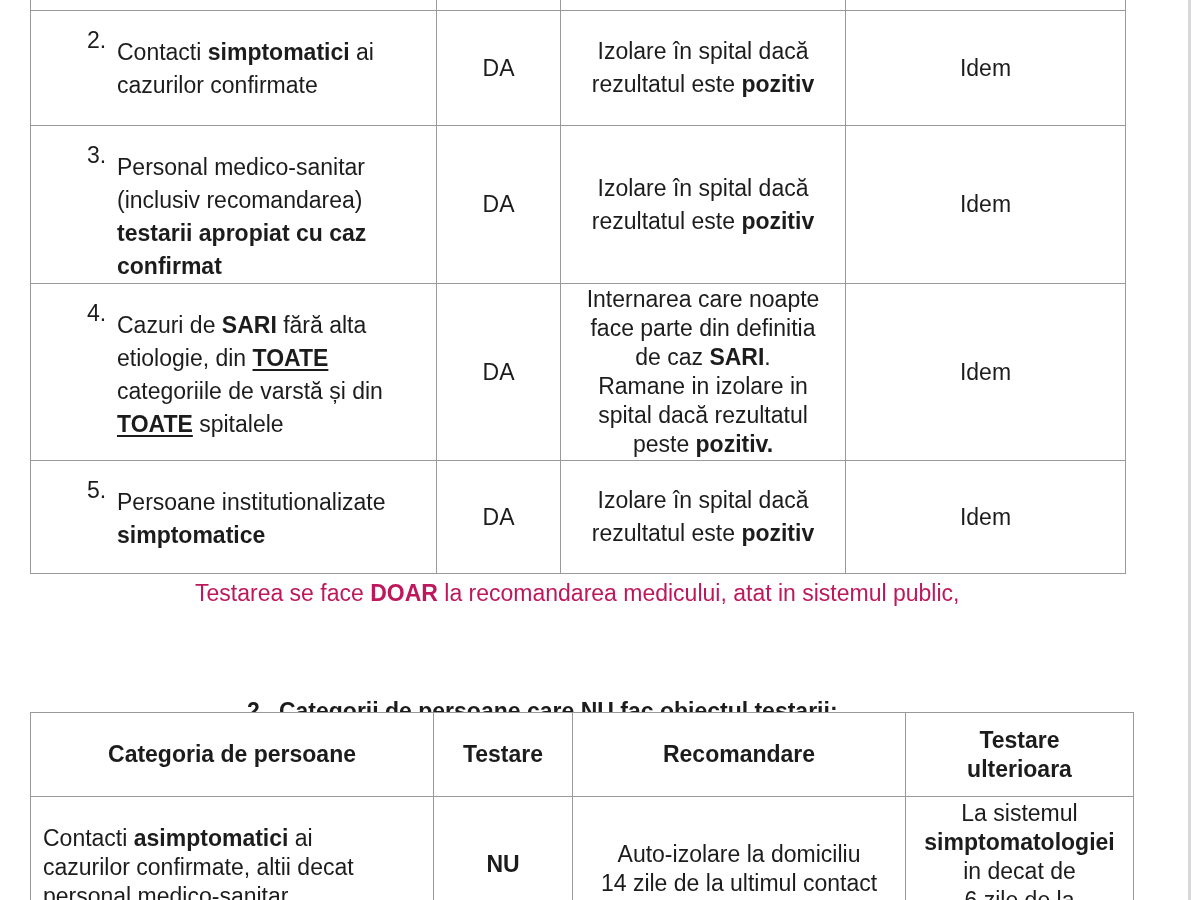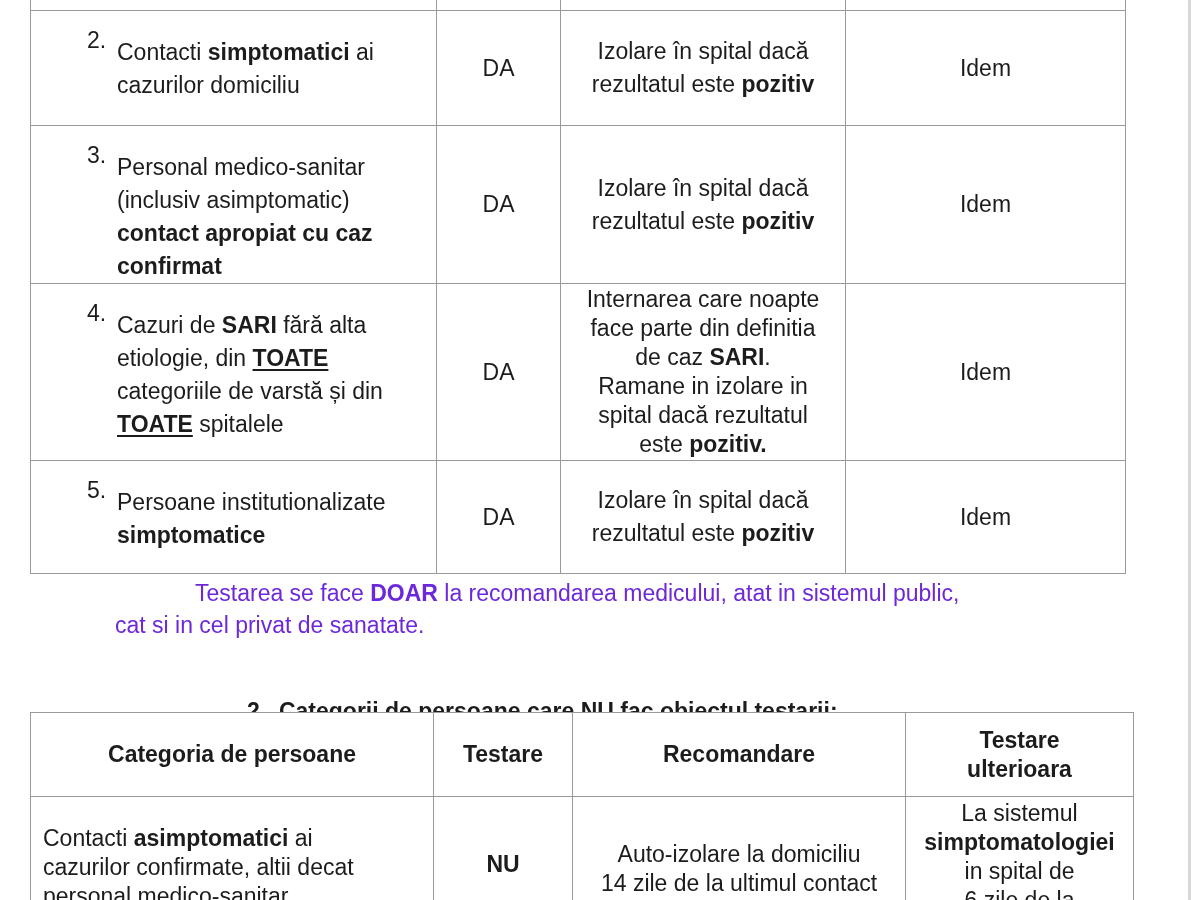--- a/index.html
+++ b/index.html
@@ -24,21 +24,21 @@
   #t1 tr.r5{height:113px;}
   #t1 td.cat{vertical-align:top;padding:13px 16px 0 56px;}
   .cat-flex{display:flex;}
   .cat-num{width:30px;flex:none;}
   .cat-text{flex:1;margin-top:12px;}
   #t1 td.mid{text-align:center;vertical-align:middle;padding:0 6px;}
   #t1 td.tight{line-height:29px;}
 
   
   #note{position:absolute;left:115px;top:577px;width:960px;
-        color:#6d28d9;font-size:23px;line-height:32px;}
+        color:#be185d;font-size:23px;line-height:32px;}
   #note .indent{display:inline-block;width:80px;}
 
   
   #heading2{position:absolute;left:247px;top:696px;font-size:23px;line-height:30px;}
 
   
   #t2{left:30px;top:712px;width:1103px;}
   #t2 th{font-weight:bold;text-align:center;vertical-align:middle;line-height:29px;padding:0 4px;}
   #t2 tr.hdr{height:84px;}
   #t2 tr.body{height:230px;}
@@ -65,66 +65,65 @@
       <tr class="r0">
     <td></td>
     <td></td>
     <td></td>
     <td></td>
   </tr>
   <tr class="r2">
     <td class="cat">
       <div class="cat-flex">
         <span class="cat-num">2.</span>
-        <div class="cat-text"><span>Contacti </span><span class="b">simptomatici</span><span> ai</span><br><span>cazurilor domiciliu</span></div>
+        <div class="cat-text"><span>Contacti </span><span class="b">simptomatici</span><span> ai</span><br><span>cazurilor confirmate</span></div>
       </div>
     </td>
     <td class="mid">DA</td>
     <td class="mid"><span>Izolare în spital dacă</span><br><span>rezultatul este </span><span class="b">pozitiv</span></td>
     <td class="mid">Idem</td>
   </tr>
   <tr class="r3">
     <td class="cat">
       <div class="cat-flex">
         <span class="cat-num">3.</span>
-        <div class="cat-text"><span>Personal medico-sanitar</span><br><span>(inclusiv asimptomatic)</span><br><span class="b">contact apropiat cu caz</span><br><span class="b">confirmat</span></div>
+        <div class="cat-text"><span>Personal medico-sanitar</span><br><span>(inclusiv recomandarea)</span><br><span class="b">testarii apropiat cu caz</span><br><span class="b">confirmat</span></div>
       </div>
     </td>
     <td class="mid">DA</td>
     <td class="mid"><span>Izolare în spital dacă</span><br><span>rezultatul este </span><span class="b">pozitiv</span></td>
     <td class="mid">Idem</td>
   </tr>
   <tr class="r4">
     <td class="cat">
       <div class="cat-flex">
         <span class="cat-num">4.</span>
         <div class="cat-text"><span>Cazuri de </span><span class="b">SARI</span><span> fără alta</span><br><span>etiologie, din </span><span class="b u">TOATE</span><br><span>categoriile de varstă și din</span><br><span class="b u">TOATE</span><span> spitalele</span></div>
       </div>
     </td>
     <td class="mid">DA</td>
-    <td class="mid tight"><span>Internarea care noapte</span><br><span>face parte din definitia</span><br><span>de caz </span><span class="b">SARI</span><span>.</span><br><span>Ramane in izolare in</span><br><span>spital dacă rezultatul</span><br><span>este </span><span class="b">pozitiv.</span></td>
+    <td class="mid tight"><span>Internarea care noapte</span><br><span>face parte din definitia</span><br><span>de caz </span><span class="b">SARI</span><span>.</span><br><span>Ramane in izolare in</span><br><span>spital dacă rezultatul</span><br><span>peste </span><span class="b">pozitiv.</span></td>
     <td class="mid">Idem</td>
   </tr>
   <tr class="r5">
     <td class="cat">
       <div class="cat-flex">
         <span class="cat-num">5.</span>
         <div class="cat-text"><span>Persoane institutionalizate</span><br><span class="b">simptomatice</span></div>
       </div>
     </td>
     <td class="mid">DA</td>
     <td class="mid"><span>Izolare în spital dacă</span><br><span>rezultatul este </span><span class="b">pozitiv</span></td>
     <td class="mid">Idem</td>
   </tr>
 </tbody>
   </table>
 
 <div id="note">
   <div><span class="indent"></span><span><span>Testarea se face </span><span class="b">DOAR</span><span> la recomandarea medicului, atat in sistemul public,</span></span></div>
-  <div>cat si in cel privat de sanatate.</div>
 </div>
 
 <div id="heading2"><span class="b">2.&nbsp; Categorii de persoane care </span><span class="b u">NU</span><span class="b"> fac obiectul testarii:</span></div>
 
 <table id="t2">
   <colgroup>
       <col style="width:403px">
       <col style="width:139px">
       <col style="width:333px">
       <col style="width:228px">
@@ -133,18 +132,18 @@
       <tr class="hdr">
     <th>Categoria de persoane</th>
     <th>Testare</th>
     <th>Recomandare</th>
     <th><span class="b">Testare</span><br><span class="b">ulterioara</span></th>
   </tr>
   <tr class="body">
     <td class="c1"><span>Contacti </span><span class="b">asimptomatici</span><span> ai</span><br><span>cazurilor confirmate, altii decat</span><br><span>personal medico-sanitar</span></td>
     <td class="c2">NU</td>
     <td class="c3"><span>Auto-izolare la domiciliu</span><br><span>14 zile de la ultimul contact</span></td>
-    <td class="c4"><span>La sistemul</span><br><span class="b">simptomatologiei</span><br><span>in spital de</span><br><span>6 zile de la</span><br><span>ultimul contact</span></td>
+    <td class="c4"><span>La sistemul</span><br><span class="b">simptomatologiei</span><br><span>in decat de</span><br><span>6 zile de la</span><br><span>ultimul contact</span></td>
   </tr>
 </tbody>
   </table>
 
 <div id="page-edge"></div>
 
 </body></html>

